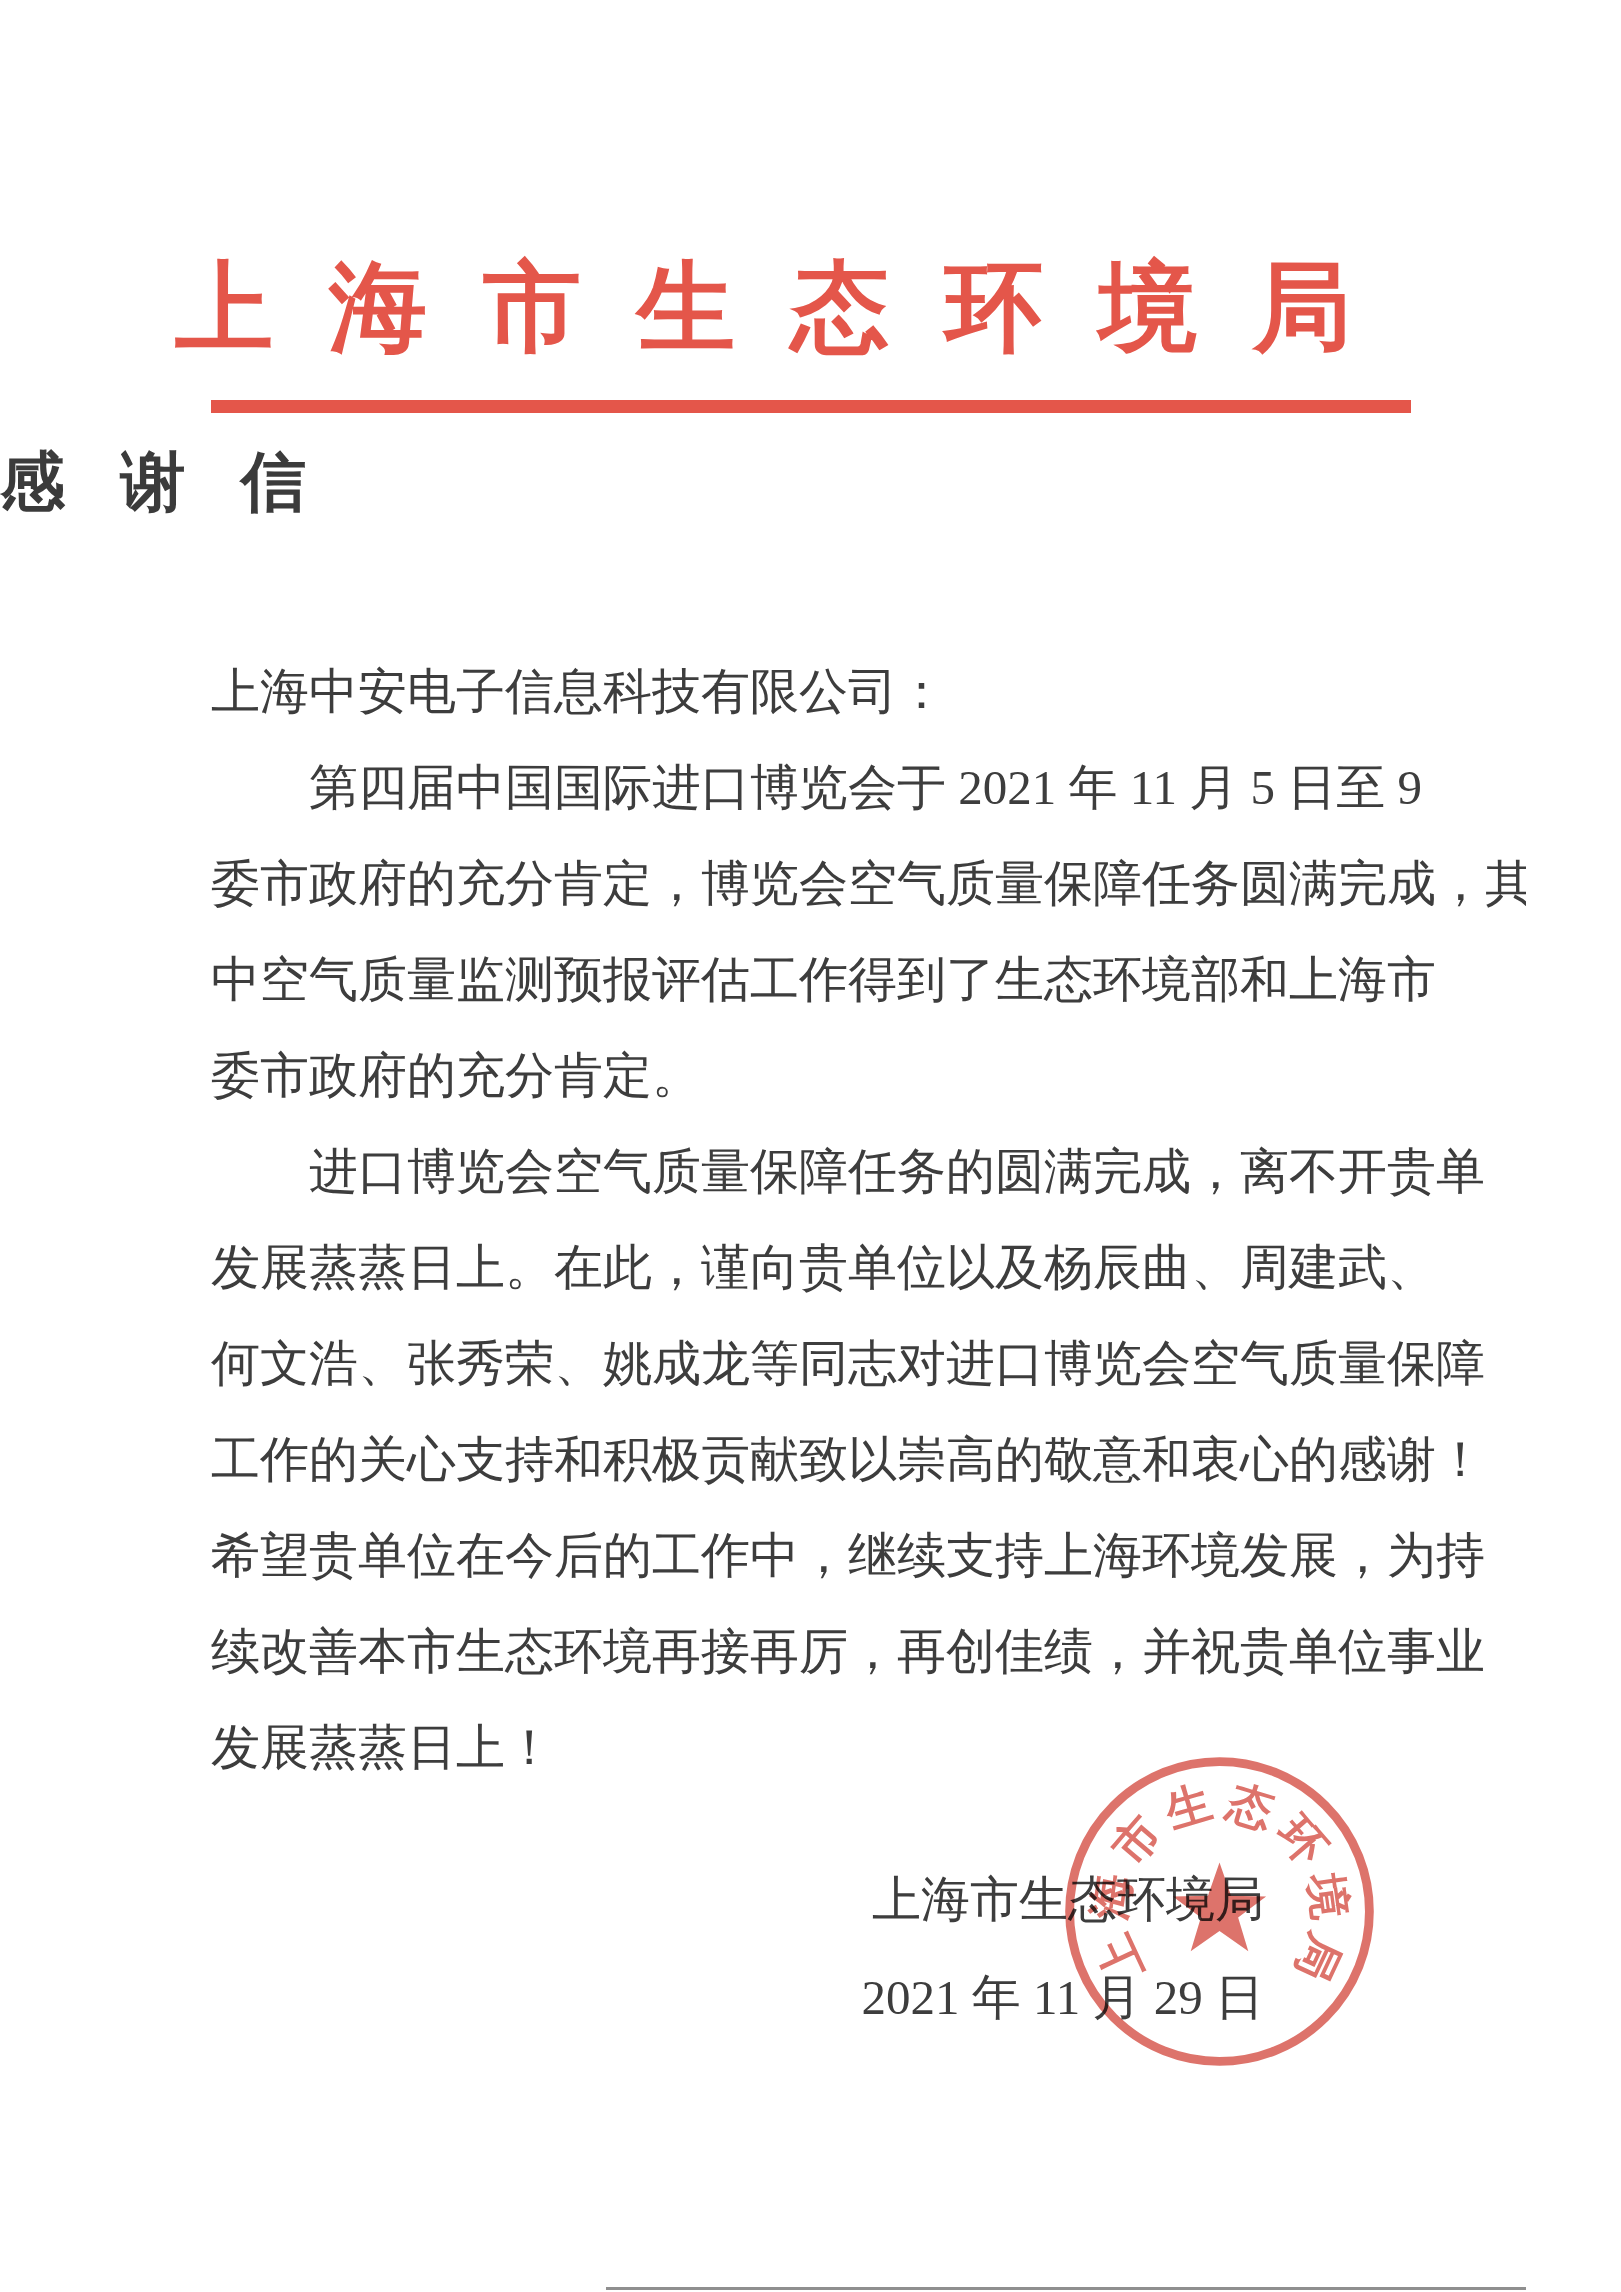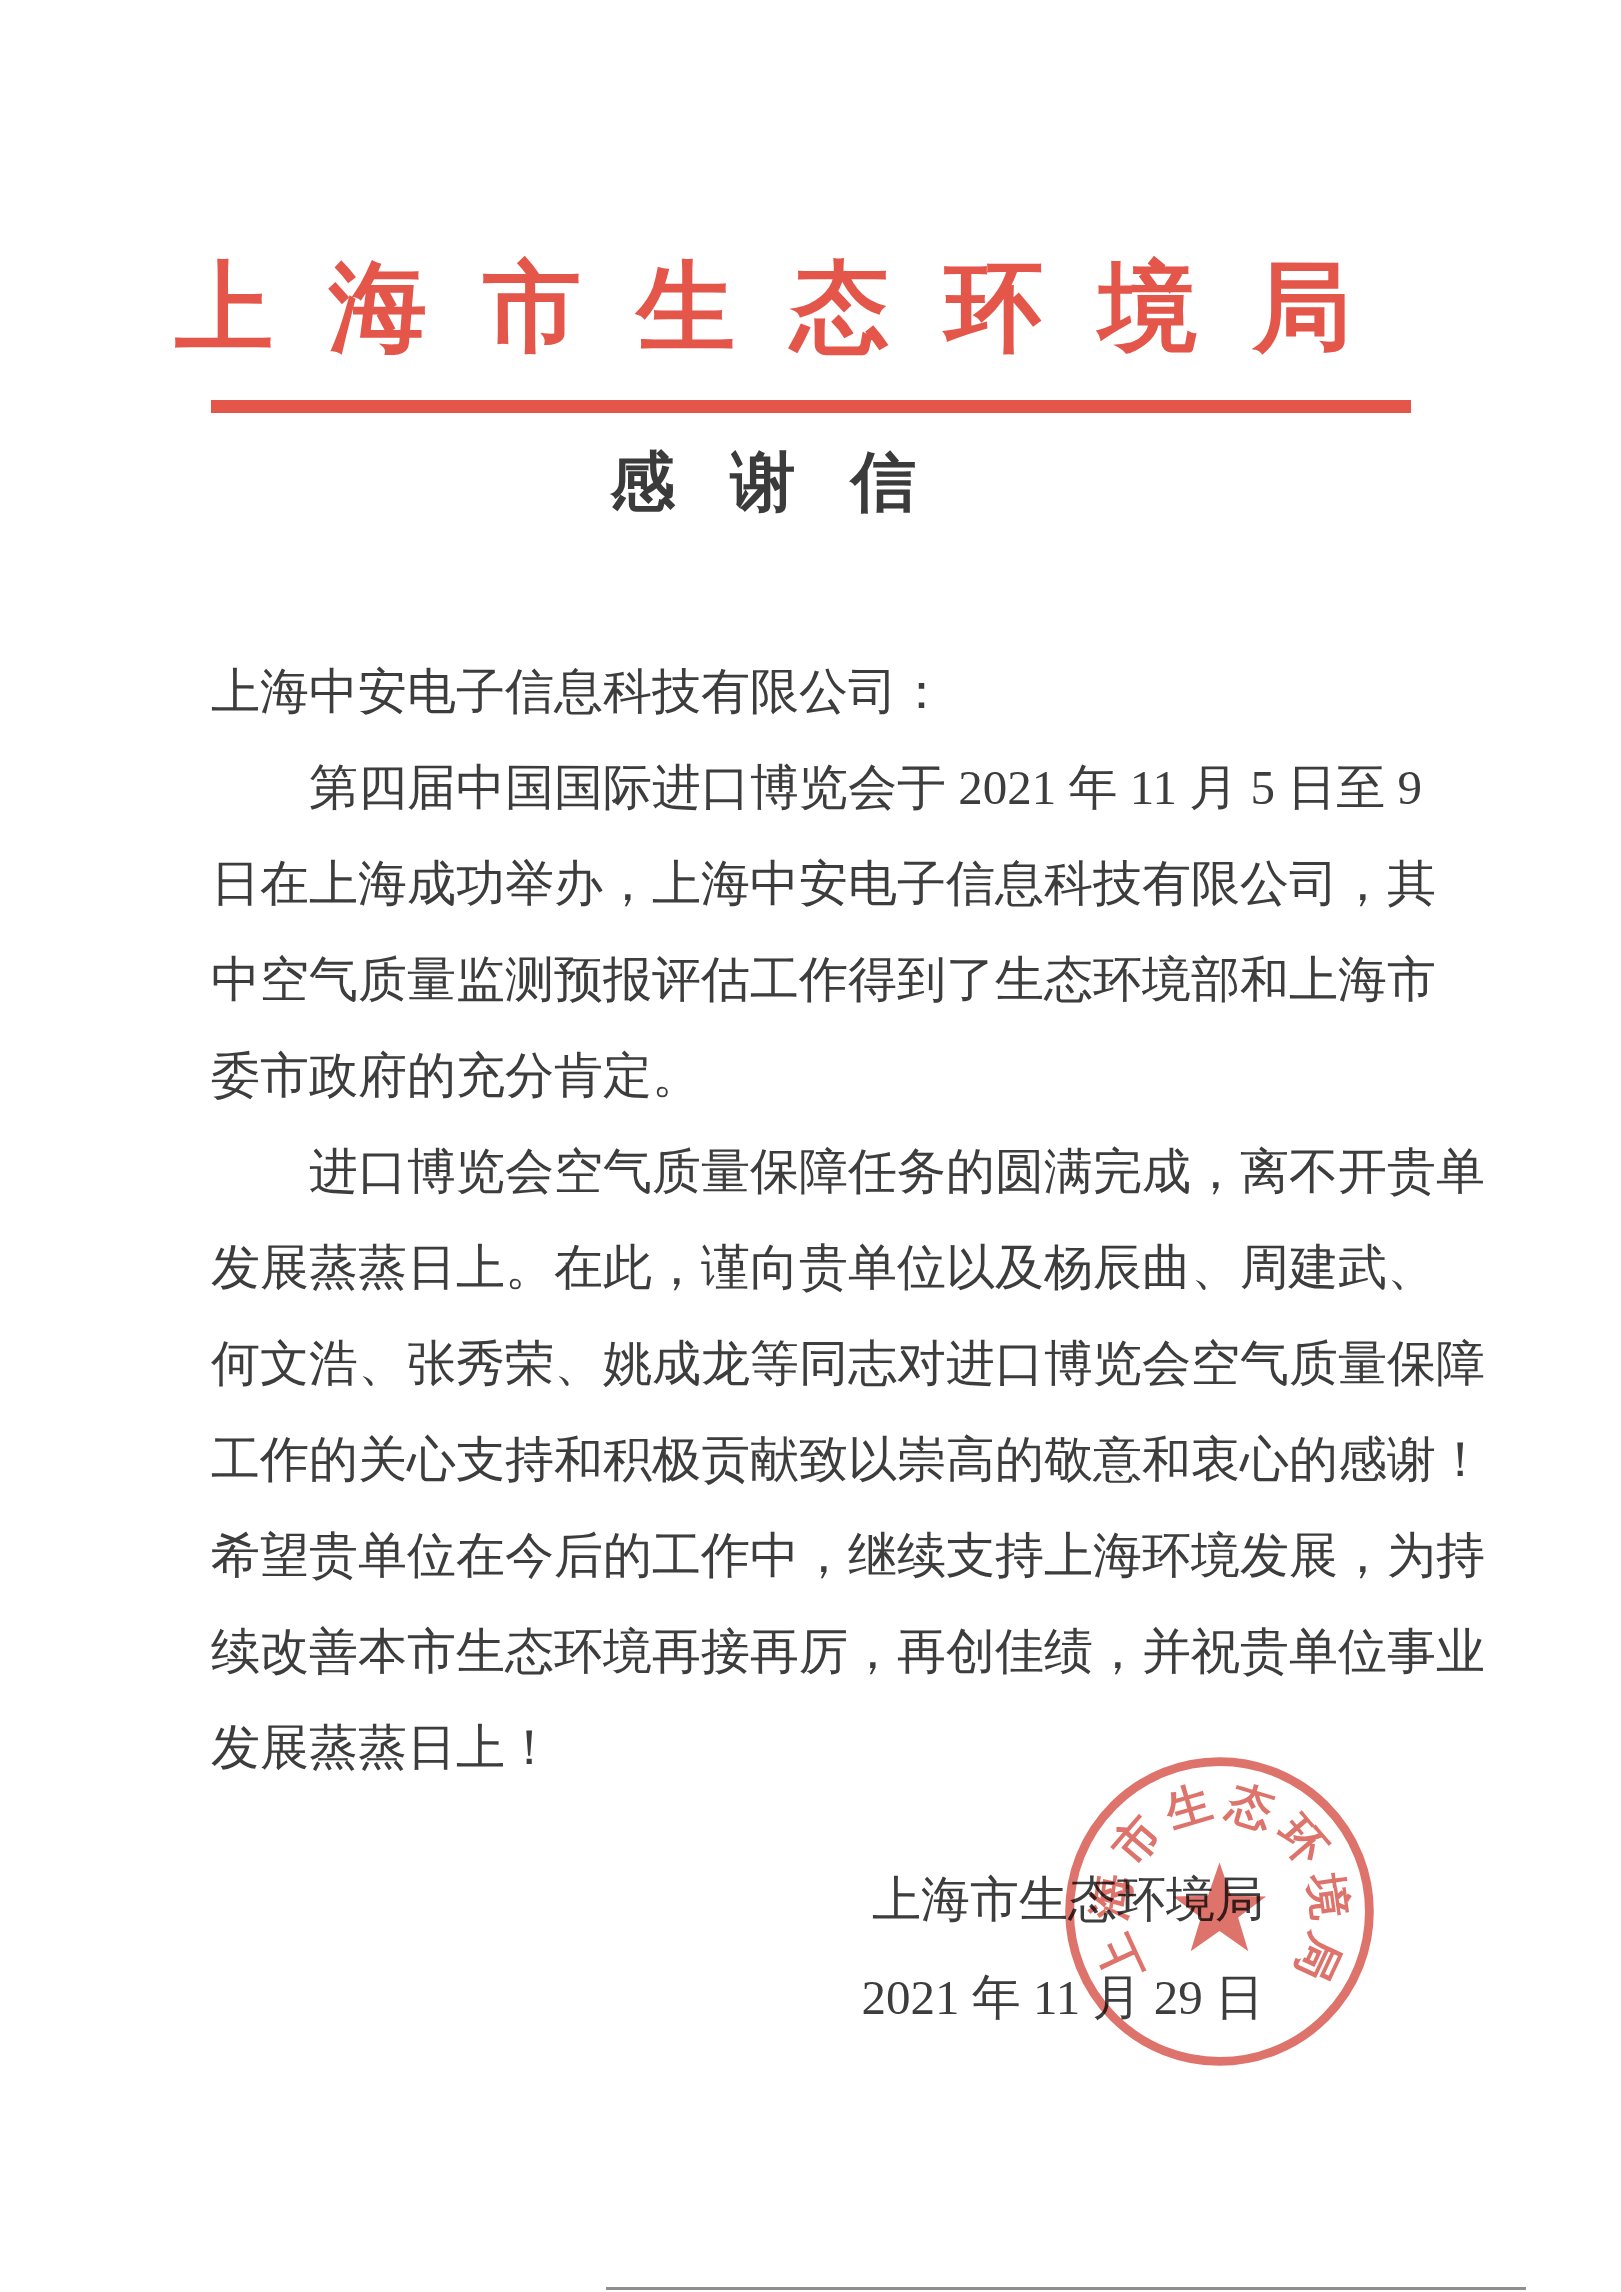--- a/index.html
+++ b/index.html
@@ -40,21 +40,21 @@
     background: var(--header-red);
   }
 
   
   .doc-title {
     position: absolute;
     top: 441px;
     left: 0;
     width: 100%;
     margin: 0;
-    text-align: center;
+    text-align: left;
     font-size: 65px;
     line-height: 82px;
     font-weight: bold;
     color: var(--title-text);
     white-space: nowrap;
   }
   .doc-title span { letter-spacing: 19.6px; margin-right: -19.6px; }
 
   
   .body {
@@ -122,21 +122,21 @@
   <div class="red-rule"></div>
 
   <h1 class="doc-title">
     <span>感 谢 信</span>
   </h1>
 
   <main class="body">
     <div class="line salutation">上海中安电子信息科技有限公司：</div>
     <div id="paragraphs">
         <div class="line indent">第四届中国国际进口博览会于 2021 年 11 月 5 日至 9</div>
-        <div class="line">日在上海成功举办，上海中安电子信息科技有限公司，其</div>
+        <div class="line">委市政府的充分肯定，博览会空气质量保障任务圆满完成，其</div>
         <div class="line">中空气质量监测预报评估工作得到了生态环境部和上海市</div>
         <div class="line">委市政府的充分肯定。</div>
         <div class="line indent">进口博览会空气质量保障任务的圆满完成，离不开贵单</div>
         <div class="line">发展蒸蒸日上。在此，谨向贵单位以及杨辰曲、周建武、</div>
         <div class="line">何文浩、张秀荣、姚成龙等同志对进口博览会空气质量保障</div>
         <div class="line">工作的关心支持和积极贡献致以崇高的敬意和衷心的感谢！</div>
         <div class="line">希望贵单位在今后的工作中，继续支持上海环境发展，为持</div>
         <div class="line">续改善本市生态环境再接再厉，再创佳绩，并祝贵单位事业</div>
         <div class="line">发展蒸蒸日上！</div>
       </div>

